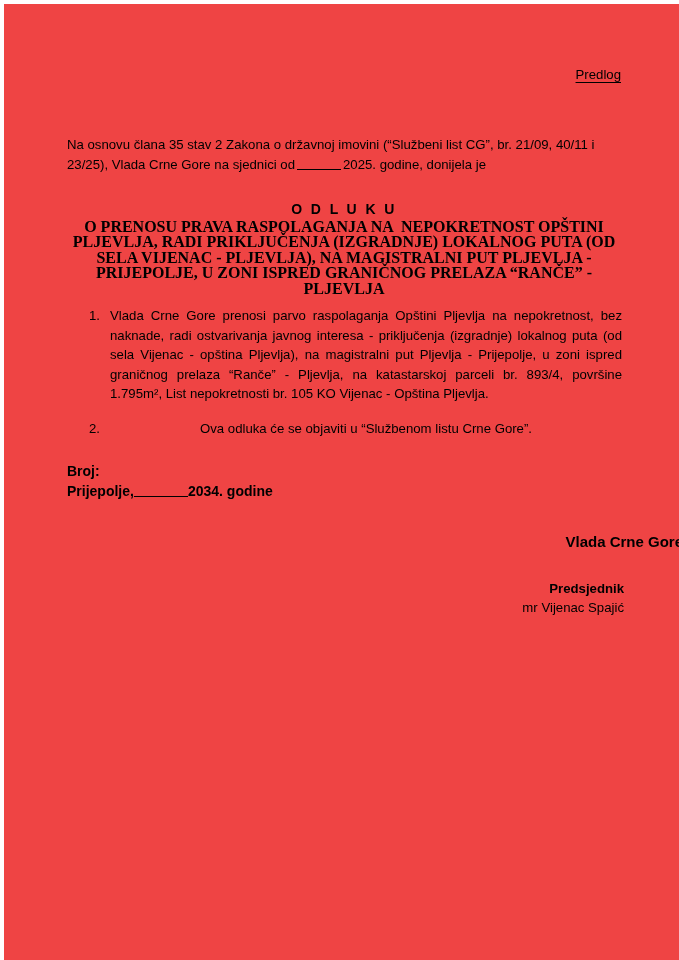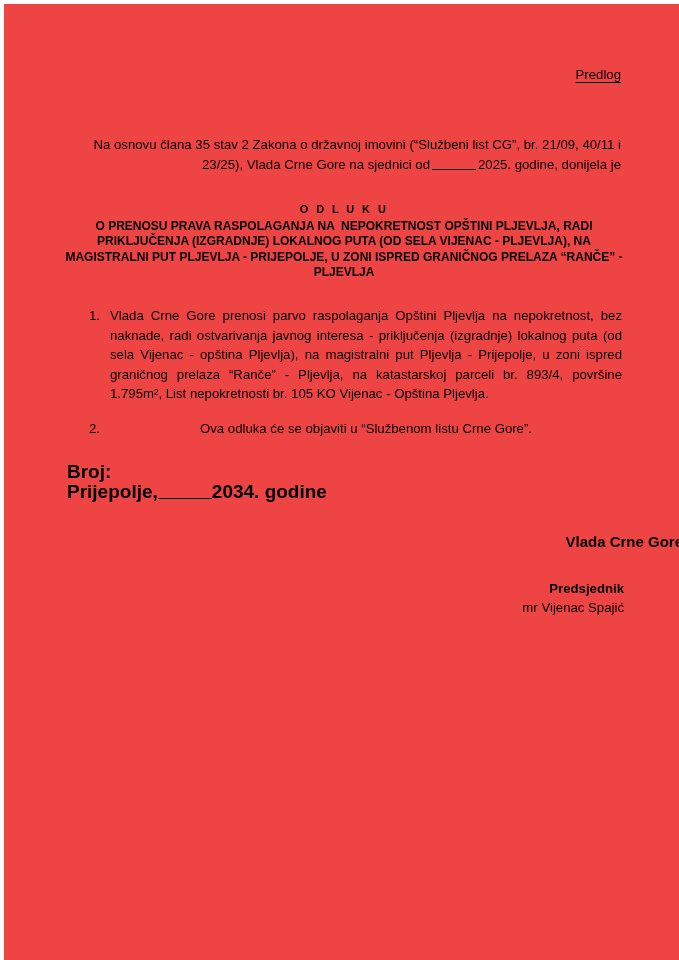--- a/index.html
+++ b/index.html
@@ -39,21 +39,21 @@
   }
 
   
   .intro {
     position: absolute;
     top: 118px;
     left: 63px;
     width: 554px;
     font-size: 13.2px;
     line-height: 19.5px;
-    text-align: right;
+    text-align: left;
   }
   .blank-line {
     display: inline-block;
     border-bottom: 1.4px solid #000;
     width: 44px;
     vertical-align: -1px;
     margin: 0 2px;
   }
 
   
@@ -62,27 +62,28 @@
     top: 198px;
     left: 58px;
     width: 564px;
     text-align: center;
     font-weight: bold;
     font-size: 13.1px;
     line-height: 15.6px;
   }
   .odluku {
     letter-spacing: 2.4px;
-    font-size: 11px;
+    font-size: 14px;
     margin-bottom: 1px;
   }
   .title-main {
-    font-size: 12px;
+    font-size: 16px;
     line-height: 15.6px;
     white-space: pre-wrap;
+    font-family: Liberation Serif, serif;
   }
 
   
   .items {
     position: absolute;
     top: 302px;
     left: 85px;
     width: 533px;
     font-size: 13.2px;
     line-height: 19.5px;
@@ -107,21 +108,21 @@
   .item-text.nojustify {
     text-align: center;
   }
 
   
   .broj-block {
     position: absolute;
     top: 458px;
     left: 63px;
     font-weight: bold;
-    font-size: 19px;
+    font-size: 14px;
     line-height: 19.5px;
   }
   .blank-line-bold {
     display: inline-block;
     border-bottom: 1.8px solid #000;
     width: 54px;
     vertical-align: -1px;
   }
   .vlada {
     position: absolute;

